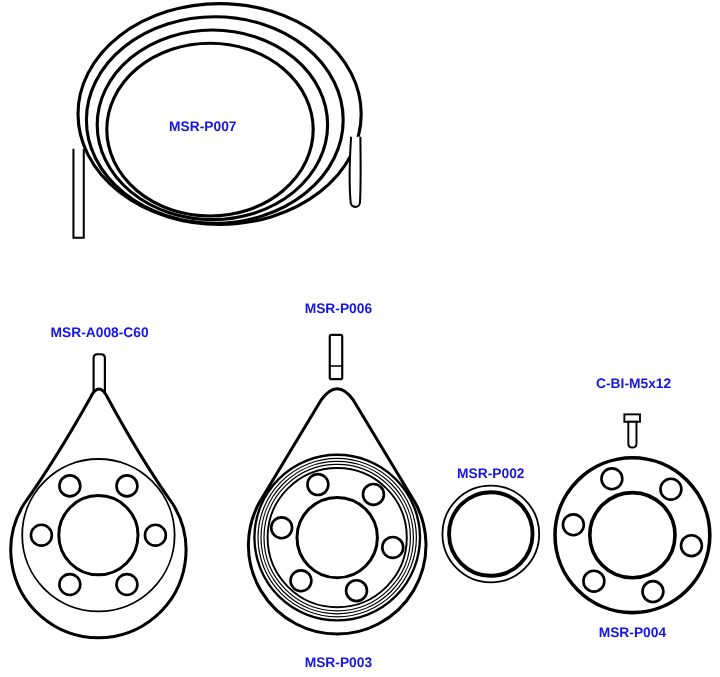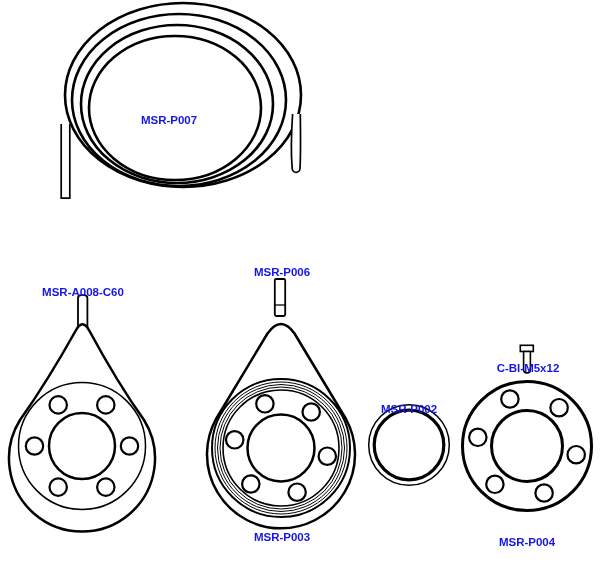--- a/index.html
+++ b/index.html
@@ -15,21 +15,20 @@
   .part-label {
     position: absolute;
     transform: translateX(-50%);
     font-family: "Liberation Sans", sans-serif;
     font-size: 11.5px;
     font-weight: bold;
     line-height: 13px;
     color: var(--label-color, #1515e6);
     white-space: nowrap;
     user-select: none;
-    margin-top: 14px;
   }
 </style>
 </head>
 <body>
 
 <div class="stage">
 
   <svg width="600" height="564" viewBox="0 0 600 564" fill="none" stroke="#000000" stroke-linecap="butt">
 
     <g>
@@ -95,17 +94,17 @@
       <circle cx="509.9" cy="399" r="8.7" stroke-width="2.2"></circle>
       <circle cx="477.8" cy="437.3" r="8.7" stroke-width="2.2"></circle>
       <circle cx="494.9" cy="484.3" r="8.7" stroke-width="2.2"></circle>
       <circle cx="544.1" cy="493" r="8.7" stroke-width="2.2"></circle>
     </g>
   </svg>
 
   <div class="part-label" style="left:169px; top:99.5px">MSR-P007</div>
   <div class="part-label" style="left:83px;  top:272px">MSR-A008-C60</div>
   <div class="part-label" style="left:282px; top:252px">MSR-P006</div>
-  <div class="part-label" style="left:282px; top:517px">MSR-P003</div>
+  <div class="part-label" style="left:282px; top:547px">MSR-P003</div>
   <div class="part-label" style="left:409px; top:388.5px">MSR-P002</div>
-  <div class="part-label" style="left:528px; top:348px">C-BI-M5x12</div>
+  <div class="part-label" style="left:528px; top:314px">C-BI-M5x12</div>
   <div class="part-label" style="left:527px; top:521.5px">MSR-P004</div>
 </div>
 
 </body></html>

